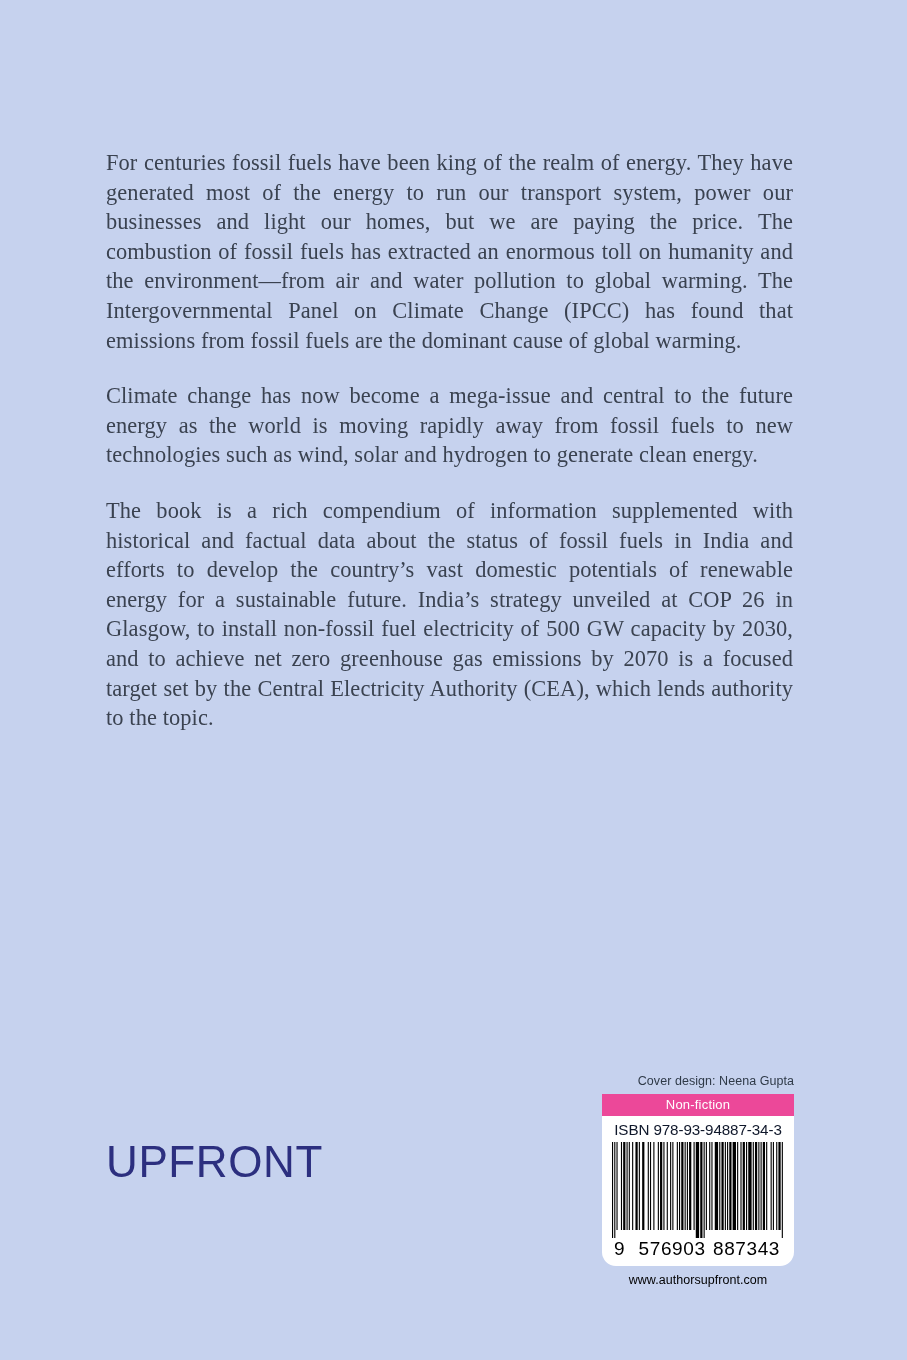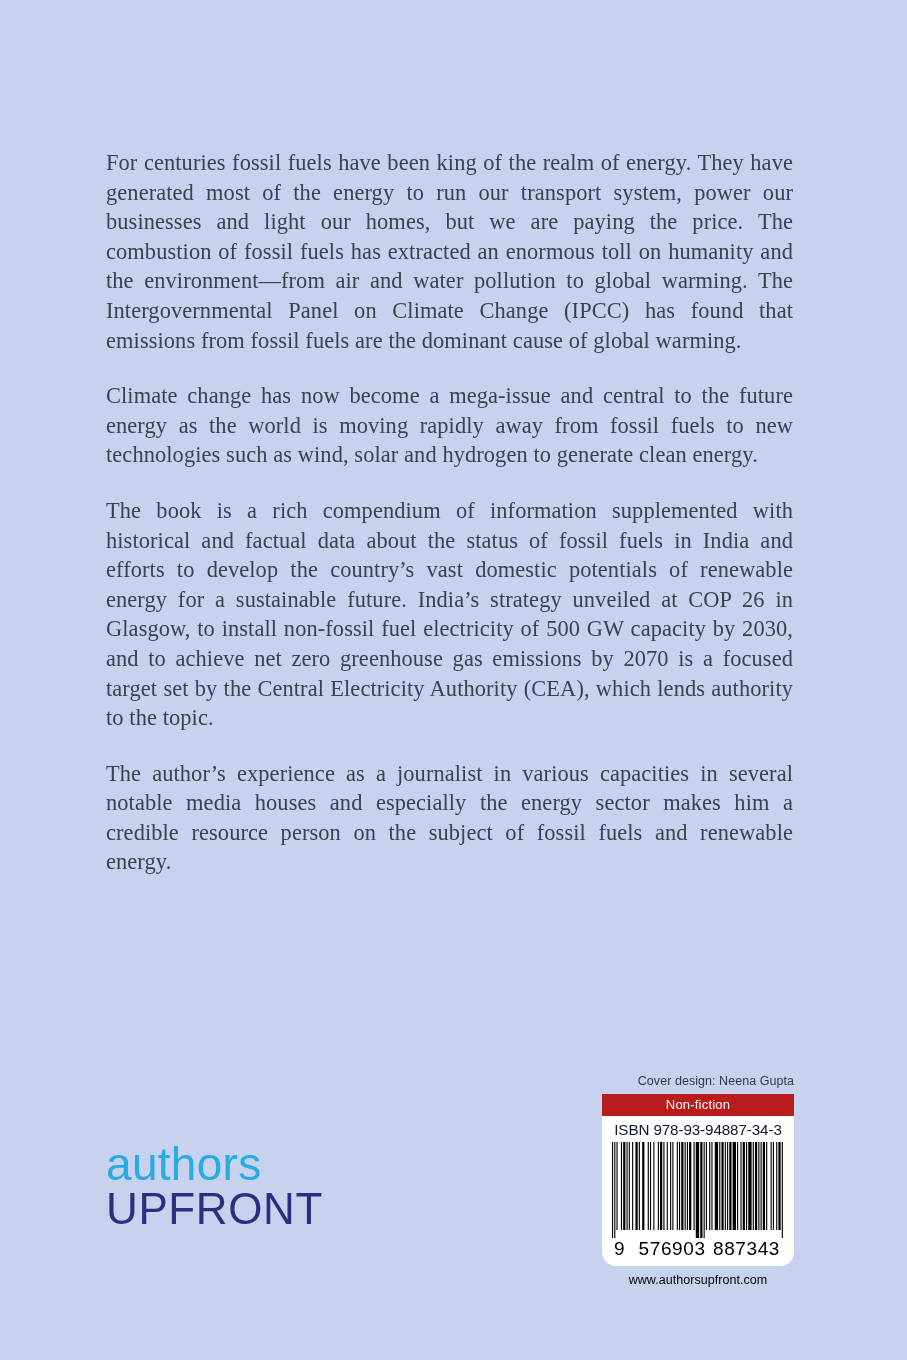--- a/index.html
+++ b/index.html
@@ -88,21 +88,21 @@
   }
   .barcode-panel {
     width: 192px;
     background: #ffffff;
     border-bottom-left-radius: 14px;
     border-bottom-right-radius: 14px;
     overflow: hidden;
     box-sizing: border-box;
   }
   .genre-band {
-    background: #b91c1c;
+    background: #ec4899;
     color: #ffffff;
     font-family: "Liberation Sans", "DejaVu Sans", sans-serif;
     font-size: 13px;
     text-align: center;
     padding: 3px 0 4px 0;
     letter-spacing: 0.2px;
   }
   .isbn-text {
     font-family: "Liberation Sans", "DejaVu Sans", sans-serif;
     font-size: 15.2px;
@@ -145,25 +145,23 @@
 </style>
 </head>
 <body>
 
 <div class="page">
 
   <div class="blurb">
     <p>For centuries fossil fuels have been king of the realm of energy. They have generated most of the energy to run our transport system, power our businesses and light our homes, but we are paying the price. The combustion of fossil fuels has extracted an enormous toll on humanity and the environment—from air and water pollution to global warming. The Intergovernmental Panel on Climate Change (IPCC) has found that emissions from fossil fuels are the dominant cause of global warming.</p>
     <p>Climate change has now become a mega-issue and central to the future energy as the world is moving rapidly away from fossil fuels to new technologies such as wind, solar and hydrogen to generate clean energy.</p>
     <p>The book is a rich compendium of information supplemented with historical and factual data about the status of fossil fuels in India and efforts to develop the country’s vast domestic potentials of renewable energy for a sustainable future. India’s strategy unveiled at COP 26 in Glasgow, to install non-fossil fuel electricity of 500 GW capacity by 2030, and to achieve net zero greenhouse gas emissions by 2070 is a focused target set by the Central Electricity Authority (CEA), which lends authority to the topic.</p>
-    <p>The author’s experience as a journalist in various capacities in several notable media houses and especially the energy sector makes him a credible resource person on the subject of fossil fuels and renewable energy.</p>
   </div>
 
   <div class="publisher-logo">
-    <span class="logo-authors">authors</span>
     <span class="logo-upfront">UPFRONT</span>
   </div>
 
   <div class="barcode-block">
 
     <div class="cover-credit">Cover design: Neena Gupta</div>
 
     <div class="barcode-panel">
       <div class="genre-band">Non-fiction</div>
       <div class="isbn-text">ISBN 978-93-94887-34-3</div>

